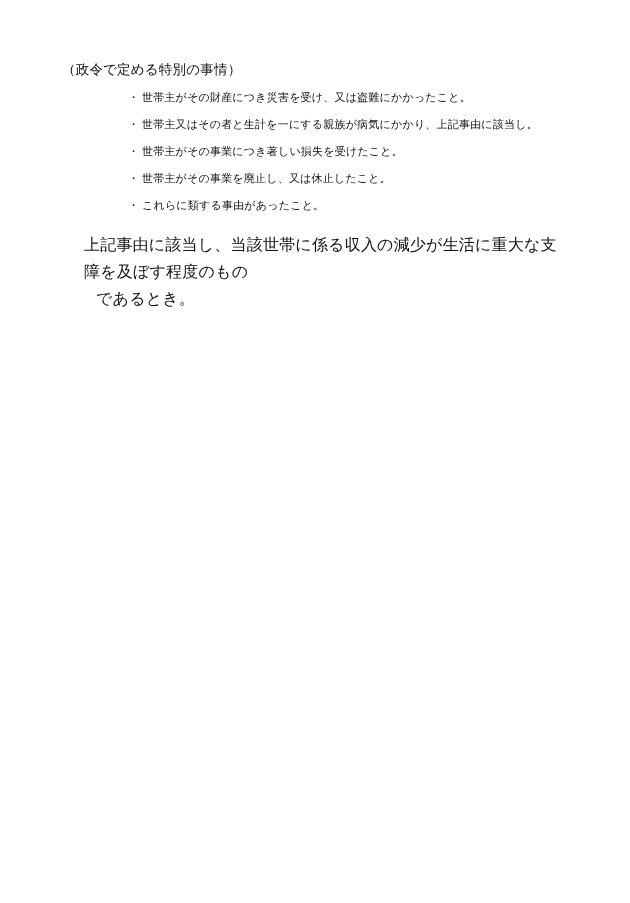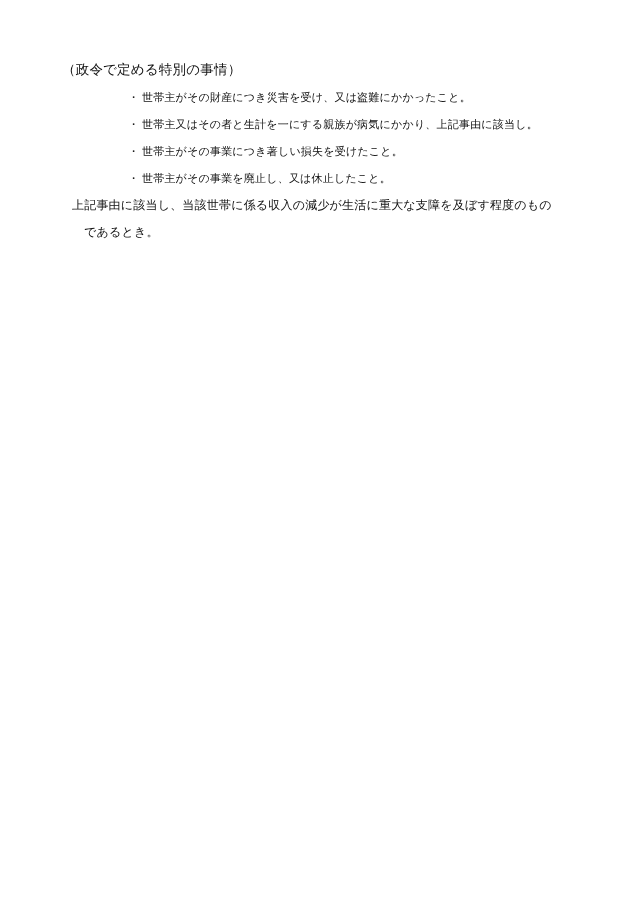--- a/index.html
+++ b/index.html
@@ -39,23 +39,23 @@
     line-height: 27px;
     white-space: nowrap;
     letter-spacing: 0.2px;
     margin-left: 48px;
   }
   .bullet-mark {
     display: inline-block;
     width: 14px;
   }
   .closing {
-    margin: 0;
+    margin: 12px;
     padding: 0 0 0 10px;
-    font-size: 12px;
+    font-size: 16px;
     line-height: 27px;
     letter-spacing: 0.2px;
   }
   .closing-line-2 {
     padding-left: 12px;
   }
 </style>
 </head>
 <body>
 
@@ -69,20 +69,23 @@
     </li>
     <li class="bullet-item">
       <span class="bullet-mark">・</span><span>世帯主又はその者と生計を一にする親族が病気にかかり、上記事由に該当し。</span>
     </li>
     <li class="bullet-item">
       <span class="bullet-mark">・</span><span>世帯主がその事業につき著しい損失を受けたこと。</span>
     </li>
     <li class="bullet-item">
       <span class="bullet-mark">・</span><span>世帯主がその事業を廃止し、又は休止したこと。</span>
     </li>
+    <li class="bullet-item">
+      <span class="bullet-mark">・</span><span>これらに類する事由があったこと。</span>
+    </li>
   </ul>
 
   <p class="closing">
     <span>上記事由に該当し、当該世帯に係る収入の減少が生活に重大な支障を及ぼす程度のもの</span><br>
     <span class="closing-line-2">であるとき。</span>
   </p>
 
 </div>
 
 </body></html>

